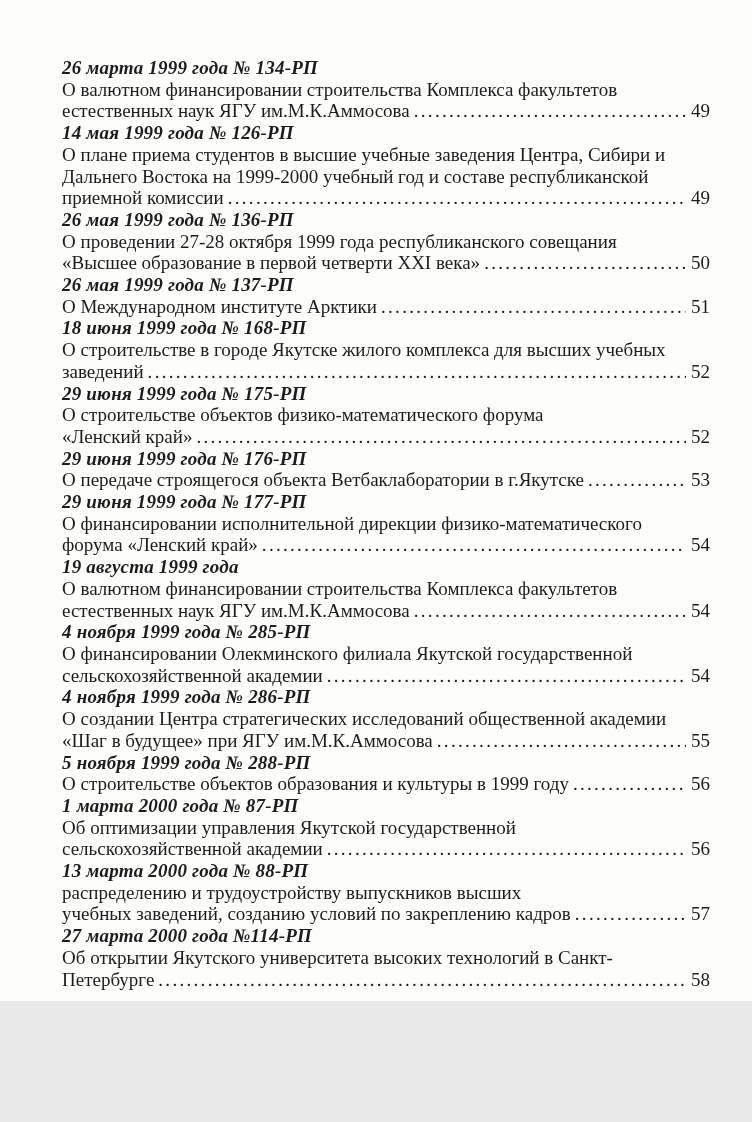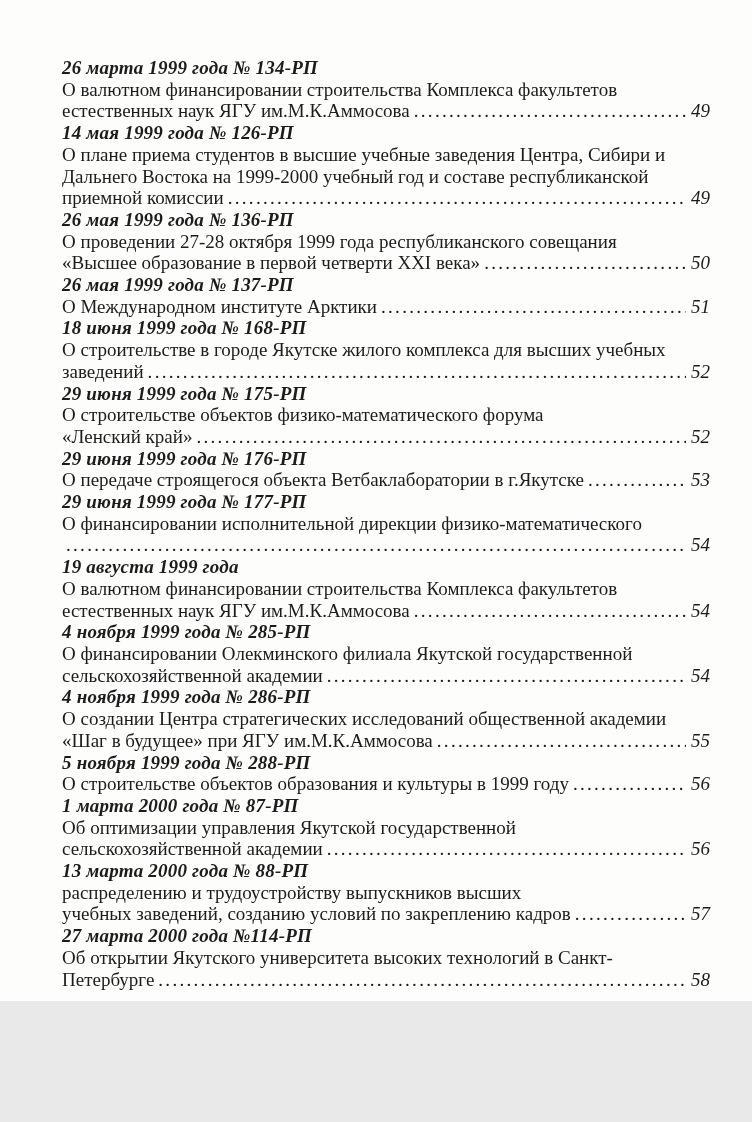--- a/index.html
+++ b/index.html
@@ -44,21 +44,20 @@
     margin-right: 2px;
   }
   .dot-leader::after {
     content: "..........................................................................................................................................................";
     letter-spacing: 2.3px;
   }
   .entry-page {
     flex: 0 0 auto;
     min-width: 22px;
     text-align: right;
-    font-style: italic;
   }
 
   .footer {
     position: absolute;
     top: 1052px;
     left: 60px;
     width: 648px;
     text-align: left;
   }
 </style>
@@ -126,20 +125,21 @@
         <div class="entry-lastline">
           <span class="entry-text">О передаче строящегося объекта Ветбаклаборатории в г.Якутске</span>
           <span class="dot-leader"></span>
           <span class="entry-page">53</span>
         </div>
       </section>
       <section class="entry">
         <div class="entry-date">29 июня 1999 года № 177-РП</div>
         <div class="entry-line">О финансировании исполнительной дирекции физико-математического</div>
         <div class="entry-lastline">
+          <span class="entry-text">форума «Ленский край»</span>
           <span class="dot-leader"></span>
           <span class="entry-page">54</span>
         </div>
       </section>
       <section class="entry">
         <div class="entry-date">19 августа 1999 года</div>
         <div class="entry-line">О валютном финансировании строительства Комплекса факультетов</div>
         <div class="entry-lastline">
           <span class="entry-text">естественных наук ЯГУ им.М.К.Аммосова</span>
           <span class="dot-leader"></span>

